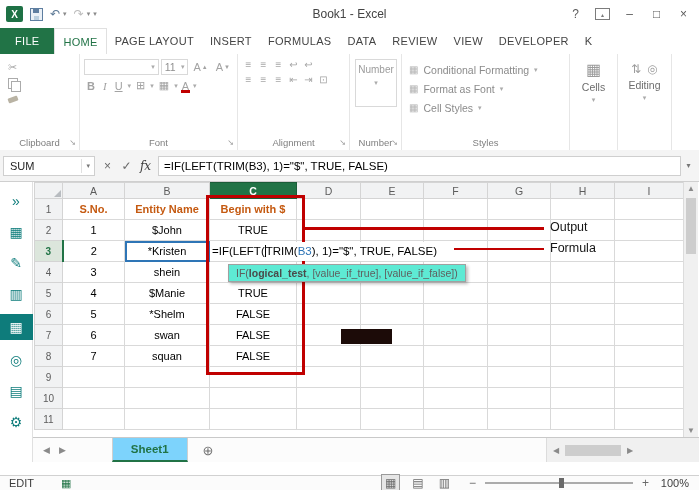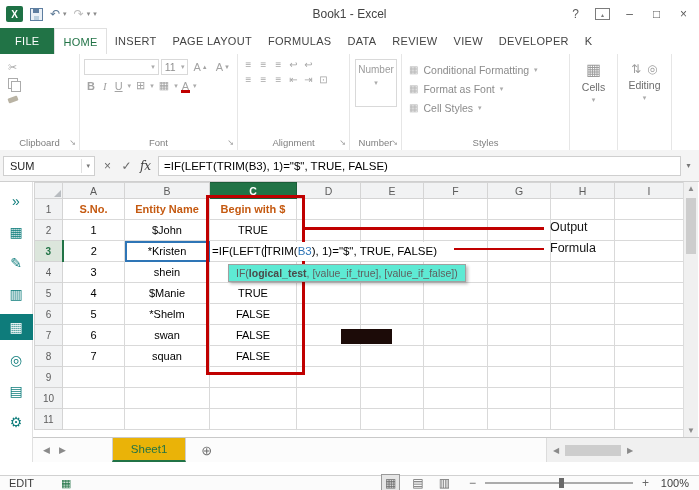--- a/index.html
+++ b/index.html
@@ -106,21 +106,21 @@
 
   
   .vscroll{position:absolute;right:1px;top:182px;width:15px;height:255px;background:#f0f0f0;border-left:1px solid #dcdcdc;box-sizing:border-box;z-index:2;}
   .varr{position:absolute;left:0;width:100%;text-align:center;font-size:8px;color:#8a8a8a;}
   .varr.up{top:2px;}.varr.dn{bottom:2px;}
   .vthumb{position:absolute;top:16px;left:2px;width:10px;height:56px;background:#cdcdcd;}
 
   
   .tabbar{position:absolute;left:33px;right:0;top:437px;height:25px;background:#fcfcfc;border-top:1px solid #c9c9c9;display:flex;align-items:stretch;box-sizing:border-box;}
   .navarrows{display:flex;align-items:center;gap:9px;padding:0 12px 0 10px;color:#8a8a8a;font-size:9px;}
-  .sheettab{display:flex;align-items:center;padding:0 18px;margin-left:34px;background:#eab308;border-left:1px solid #cfcfcf;border-right:1px solid #cfcfcf;border-bottom:2px solid #217346;color:#217346;font-weight:normal;font-size:11.5px;}
+  .sheettab{display:flex;align-items:center;padding:0 18px;margin-left:34px;background:#7dd3fc;border-left:1px solid #cfcfcf;border-right:1px solid #cfcfcf;border-bottom:2px solid #217346;color:#217346;font-weight:bold;font-size:11.5px;}
   .newsheet{display:flex;align-items:center;margin-left:15px;color:#6f6f6f;font-size:13px;}
   .hscroll{margin-left:auto;display:flex;align-items:center;width:132px;background:#f0f0f0;border-left:1px solid #dcdcdc;padding:0 2px;}
   .harr{width:14px;text-align:center;font-size:8px;color:#8a8a8a;}
   .hthumb{width:56px;height:11px;background:#cdcdcd;margin:0 2px;}
   .corner2{width:16px;background:#f0f0f0;}
 
   
   .statusbar{position:absolute;left:0;right:0;bottom:0;height:15px;background:#fbfbfb;border-top:1px solid #d1d1d1;display:flex;align-items:center;font-size:11px;color:#3c3c3c;box-sizing:border-box;}
   .mode{margin-left:9px;}
   .macroic{margin-left:27px;color:#217346;font-size:11px;}
@@ -156,22 +156,22 @@
         </span>
       <span class="wc">–</span>
       <span class="wc">□</span>
       <span class="wc">×</span>
     </div>
   </div>
 
   <div class="tabsrow">
     <span class="filetab">FILE</span>
     <span class="rtab active">HOME</span>
+    <span class="rtab">PAGE LAYOUT</span>
     <span class="rtab">INSERT</span>
-    <span class="rtab">PAGE LAYOUT</span>
     <span class="rtab">FORMULAS</span>
     <span class="rtab">DATA</span>
     <span class="rtab">REVIEW</span>
     <span class="rtab">VIEW</span>
     <span class="rtab">DEVELOPER</span>
     <span class="rtab">K</span>
   </div>
 
   <div class="ribbon">
     <div class="rgroup g-clip">

